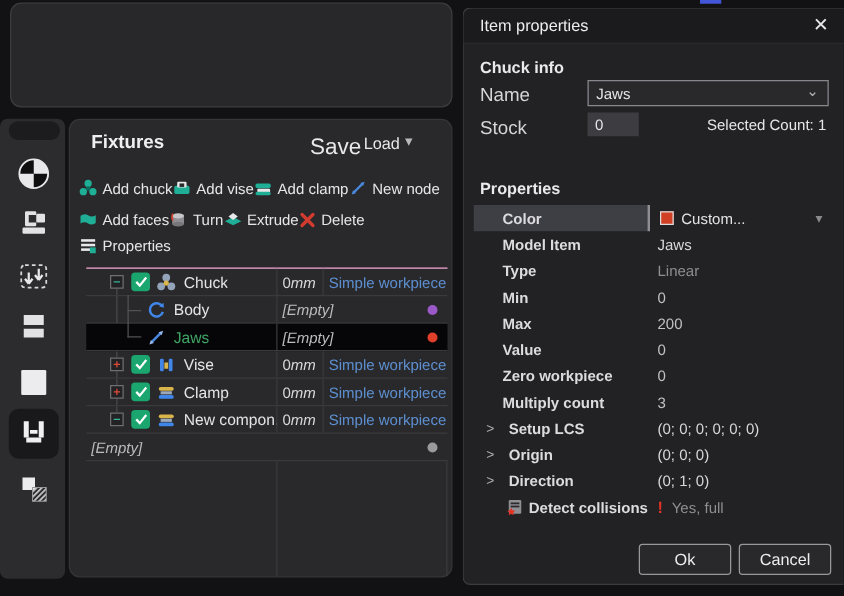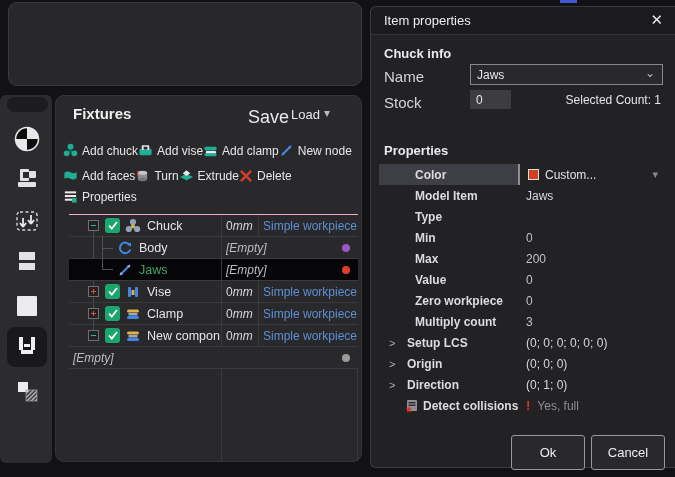--- a/index.html
+++ b/index.html
@@ -60,33 +60,33 @@
   .dlg-title{margin-left:13px;font-size:13px;color:#ededef}
   .dlg-close{position:absolute;right:12px;top:4px;font-size:15px;color:#e8e8ea;cursor:default}
   .sect{position:absolute;left:13px;font-size:13px;font-weight:bold;color:#eaeaec}
   .flabel{position:absolute;left:13px;font-size:15px;color:#d5d5d8}
   .combo{position:absolute;left:99px;top:57px;width:193px;height:21px;background:#29292c;border:1px solid #87878d;display:flex;align-items:center;padding-left:6px;font-size:12px;color:#e6e6e8}
   .combo .chev{position:absolute;right:7px;top:1px;color:#b9b9bd;font-size:12px}
   .stock-input{position:absolute;left:99px;top:83px;width:41px;height:19px;background:#3d3d41;display:flex;align-items:center;padding-left:6px;font-size:12px;color:#e6e6e8}
   .sel-count{position:absolute;right:14px;top:86px;font-size:12px;color:#e6e6e8}
   .ptable{position:absolute;left:8px;top:157px;width:289px}
   .prow{display:flex;height:21px;align-items:stretch}
-  .plabel{width:139px;display:flex;align-items:center;font-size:12px;font-weight:bold;color:#dcdcdf;padding-left:36px;white-space:nowrap}
+  .plabel{width:139px;display:flex;align-items:center;font-size:12px;font-weight:bold;color:#dcdcdf;padding-left:23px;white-space:nowrap}
   .plabel.arrowed{padding-left:10px}
   .parrow{width:18px;color:#b0b0b3;font-weight:normal;font-size:11px}
   .pvalue{flex:1;display:flex;align-items:center;font-size:12px;color:#c2c2c5;position:relative;padding-left:8px;white-space:nowrap}
   .pvalue.bright{color:#d8d8da}
   .pvalue.dim{color:#8e8e92}
   .row-color .plabel{background:#3e3e45}
   .row-color .pvalue{border-left:2px solid #8e8e94;color:#e2e2e4}
   .swatch{width:11px;height:11px;border:1px solid #dcdcdc;margin-right:6px;flex:0 0 auto}
   .val-chev{position:absolute;right:10px;color:#8a8a8e;font-size:11px}
   .warn{color:#e03324;font-weight:bold;font-size:13px;margin-right:7px}
   .dc-icon{margin-right:5px;display:flex}
-  .btn{position:absolute;top:428px;width:74px;height:35px;background:#29292c;border:1px solid #97979c;border-radius:3px;display:flex;align-items:center;justify-content:center;font-size:13px;color:#ededef}
+  .btn{position:absolute;top:428px;width:74px;height:25px;background:#29292c;border:1px solid #97979c;border-radius:3px;display:flex;align-items:center;justify-content:center;font-size:13px;color:#ededef}
   .btn-ok{left:140px}
   .btn-cancel{left:220px}
   .accent-sliver{left:560px;top:0;width:17px;height:3px;background:#4356d8}
 </style>
 </head>
 <body>
 
 <div class="abs accent-sliver"></div>
 
 <div class="abs top-panel"></div>
@@ -419,20 +419,21 @@
         <span>Custom...</span>
         <span class="val-chev">▾</span>
       </div>
     </div>
     <div class="prow">
       <div class="plabel">Model Item</div>
       <div class="pvalue bright">Jaws</div>
     </div>
     <div class="prow">
       <div class="plabel">Type</div>
+      <div class="pvalue dim">Linear</div>
     </div>
     <div class="prow">
       <div class="plabel">Min</div>
       <div class="pvalue">0</div>
     </div>
     <div class="prow">
       <div class="plabel">Max</div>
       <div class="pvalue">200</div>
     </div>
     <div class="prow">

